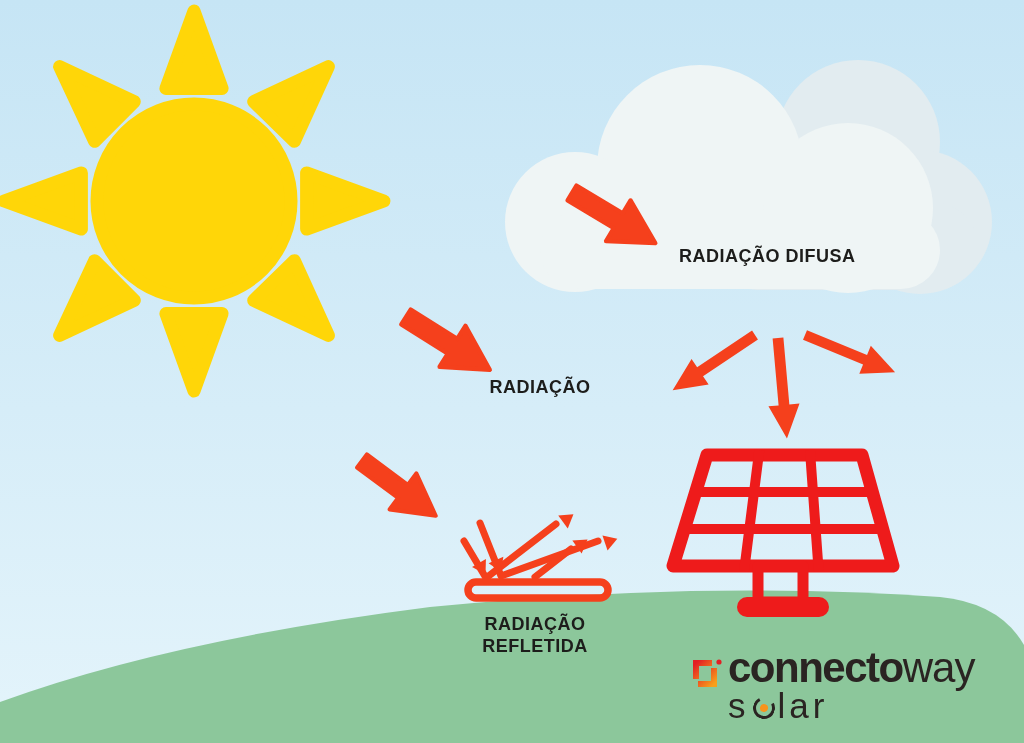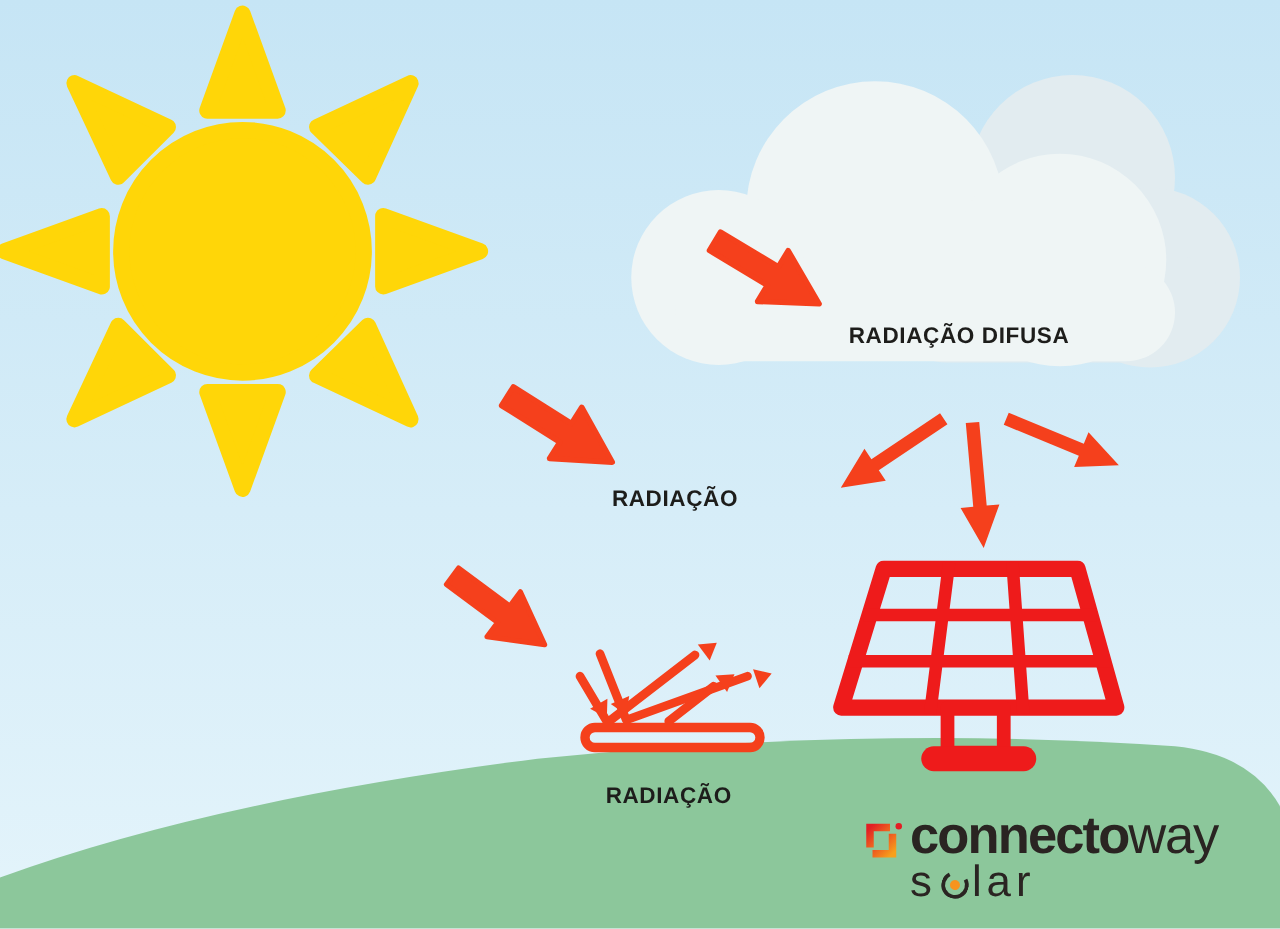--- a/index.html
+++ b/index.html
@@ -4,27 +4,27 @@
 <style>
   html,body{margin:0;padding:0;background:#fff}
   .stage{
     position:relative;width:1024px;height:743px;overflow:hidden;
     background:linear-gradient(180deg,#c6e5f5 0%,#d6edf8 55%,#e4f4fb 100%);
     font-family:"Liberation Sans",sans-serif;
   }
   svg.scene{position:absolute;left:0;top:0}
   .lbl{
     position:absolute;font-weight:bold;font-size:18px;line-height:22px;
-    color:#1d1d1b;letter-spacing:.5px;text-align:center;white-space:nowrap;margin-top:12px;
+    color:#1d1d1b;letter-spacing:.5px;text-align:center;white-space:nowrap;
   }
   #lbl-difusa{left:679px;top:245px;text-align:left}
   #lbl-direta{left:460px;top:376px;width:160px}
   #lbl-refletida{left:450px;top:613px;width:170px}
   .logo{position:absolute;left:688px;top:648px;color:#2a2422}
-  .logo-row{display:flex;align-items:center}
+  .logo-row{display:flex;align-items:flex-end}
   .brand-mark{margin:7px 6px 0 0}
   .brand{font-size:42px;font-weight:800;letter-spacing:-1.5px;line-height:40px;white-space:nowrap}
   .brand .light{font-weight:400;letter-spacing:-1px}
   .solar-row{margin-left:40px;margin-top:0;font-size:35px;font-weight:400;letter-spacing:4px;display:flex;align-items:center;line-height:36px}
   .o-glyph{display:inline-block;width:16px;height:16px;border:3px solid #2a2422;border-radius:50%;border-top-color:transparent;transform:rotate(18deg);position:relative;margin:4px 3px 0 3px}
   .o-dot{position:absolute;left:50%;top:50%;width:8px;height:8px;margin:-4px 0 0 -4px;border-radius:50%;background:#f7941d}
 </style>
 </head>
 <body>
 
@@ -105,20 +105,21 @@
   </svg>
 
   <div class="lbl" id="lbl-difusa">RADIAÇÃO DIFUSA</div>
 
   <div class="lbl" id="lbl-direta">
     <div>RADIAÇÃO</div>
   </div>
 
   <div class="lbl" id="lbl-refletida">
     <div>RADIAÇÃO</div>
+    <div>REFLETIDA</div>
   </div>
 
   <div class="logo">
     <div class="logo-row">
       <svg class="brand-mark" width="34" height="30" viewBox="0 0 34 30">
         <path d="M24,5 L8,5 L8,21" stroke="url(#markGrad)" stroke-width="6" fill="none"></path>
         <path d="M10,26 L26,26 L26,10" stroke="url(#markGrad)" stroke-width="6" fill="none"></path>
         <circle cx="31" cy="4" r="2.6" fill="#e31e24"></circle>
       </svg>
       <div class="brand">

